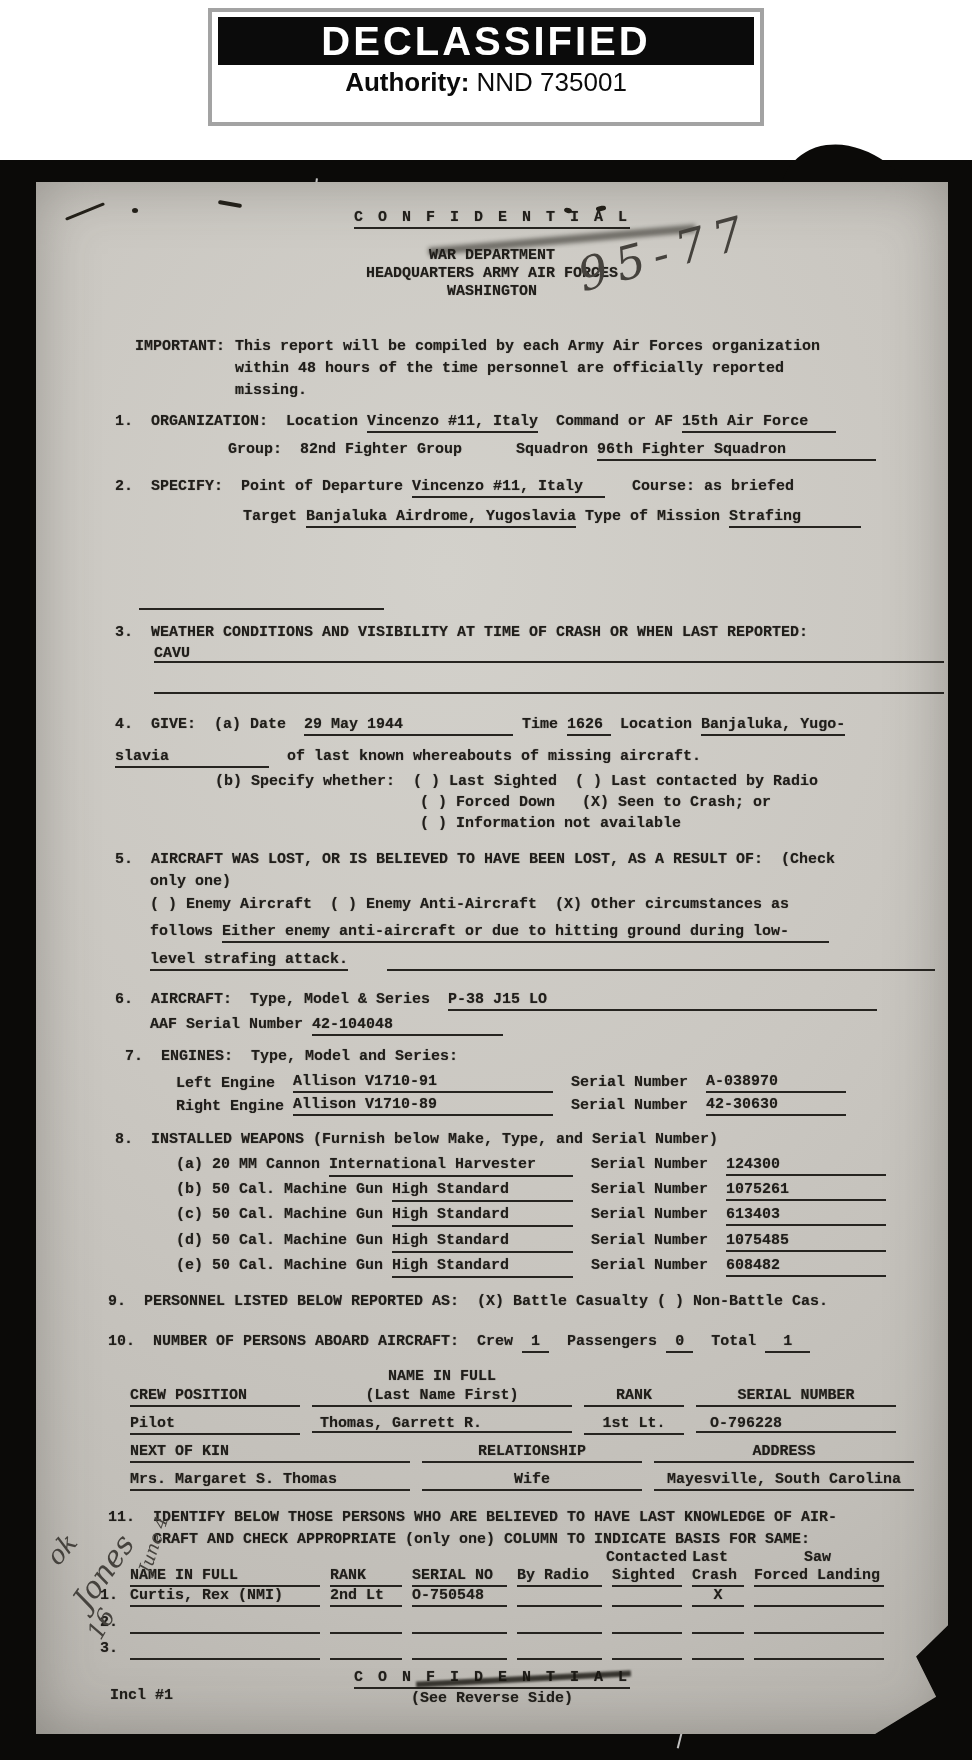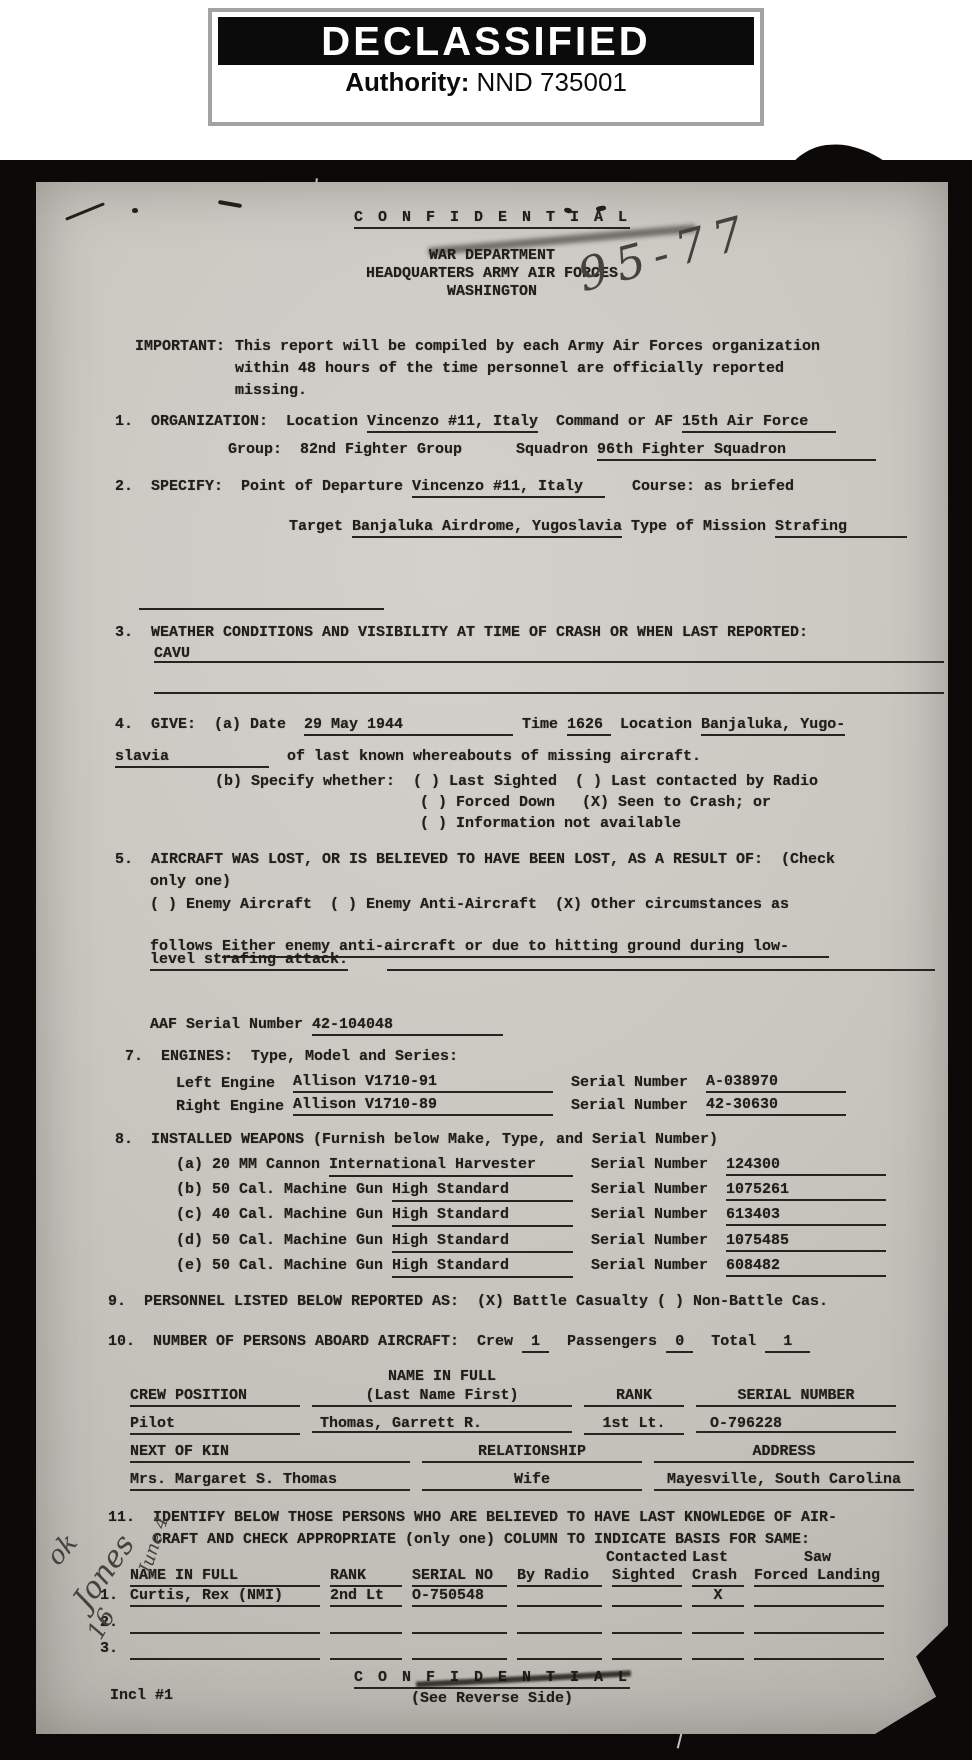--- a/index.html
+++ b/index.html
@@ -84,49 +84,50 @@
 
     <div class="ln" style="left:99px;top:155px;">IMPORTANT:</div>
     <div class="ln" style="left:199px;top:155px;">This report will be compiled by each Army Air Forces organization</div>
     <div class="ln" style="left:199px;top:177px;">within 48 hours of the time personnel are officially reported</div>
     <div class="ln" style="left:199px;top:199px;">missing.</div>
 
     <div class="ln" style="left:79px;top:230px;"><span>1.  ORGANIZATION:  Location </span><span class="u">Vincenzo #11, Italy</span><span>  Command or AF </span><span class="u" style="padding-right:28px;">15th Air Force</span></div>
     <div class="ln" style="left:192px;top:258px;"><span>Group:  82nd Fighter Group      Squadron </span><span class="u" style="padding-right:90px;">96th Fighter Squadron</span></div>
 
     <div class="ln" style="left:79px;top:295px;"><span>2.  SPECIFY:  Point of Departure </span><span class="u" style="padding-right:22px;">Vincenzo #11, Italy</span><span>   Course: as briefed</span></div>
-    <div class="ln" style="left:207px;top:335px;margin-left:46px;"><span>Target </span><span class="u">Banjaluka Airdrome, Yugoslavia</span><span> Type of Mission </span><span class="u" style="padding-right:60px;">Strafing</span></div>
+    <div class="ln" style="left:207px;top:325px;"><span>Target </span><span class="u">Banjaluka Airdrome, Yugoslavia</span><span> Type of Mission </span><span class="u" style="padding-right:60px;">Strafing</span></div>
     <div class="ln" style="left:64px;top:408px;"><span class="ub" style="width:245px;"></span></div>
 
     <div class="ln" style="left:79px;top:441px;">3.  WEATHER CONDITIONS AND VISIBILITY AT TIME OF CRASH OR WHEN LAST REPORTED:</div>
     <div class="ln" style="left:79px;top:461px;"><span class="ub" style="width:790px;">CAVU</span></div>
     <div class="ln" style="left:79px;top:492px;"><span class="ub" style="width:790px;"></span></div>
 
     <div class="ln" style="left:79px;top:533px;"><span>4.  GIVE:  (a) Date  </span><span class="u" style="padding-right:110px;">29 May 1944</span><span> Time </span><span class="u" style="padding-right:8px;">1626</span><span> Location </span><span class="u">Banjaluka, Yugo-</span></div>
     <div class="ln" style="left:79px;top:565px;"><span class="u" style="padding-right:100px;">slavia</span><span>  of last known whereabouts of missing aircraft.</span></div>
     <div class="ln" style="left:179px;top:590px;">(b) Specify whether:  ( ) Last Sighted  ( ) Last contacted by Radio</div>
     <div class="ln" style="left:384px;top:611px;">( ) Forced Down   (X) Seen to Crash; or</div>
     <div class="ln" style="left:384px;top:632px;">( ) Information not available</div>
 
     <div class="ln" style="left:79px;top:668px;">5.  AIRCRAFT WAS LOST, OR IS BELIEVED TO HAVE BEEN LOST, AS A RESULT OF:  (Check</div>
     <div class="ln" style="left:114px;top:690px;">only one)</div>
     <div class="ln" style="left:114px;top:713px;">( ) Enemy Aircraft  ( ) Enemy Anti-Aircraft  (X) Other circumstances as</div>
-    <div class="ln" style="left:114px;top:740px;margin-top:15px;"><span>follows </span><span class="u" style="padding-right:40px;">Either enemy anti-aircraft or due to hitting ground during low-</span></div>
+    <div class="ln" style="left:114px;top:740px;"><span>follows </span><span class="u" style="padding-right:40px;">Either enemy anti-aircraft or due to hitting ground during low-</span></div>
     <div class="ln" style="left:114px;top:768px;"><span class="u">level strafing attack.</span><span class="ub" style="width:548px;"></span></div>
 
+    <div class="ln" style="left:79px;top:808px;"><span>6.  AIRCRAFT:  Type, Model &amp; Series  </span><span class="u" style="padding-right:330px;">P-38 J15 LO</span></div>
     <div class="ln" style="left:114px;top:833px;"><span>AAF Serial Number </span><span class="u" style="padding-right:110px;">42-104048</span></div>
 
     <div class="ln" style="left:89px;top:865px;">7.  ENGINES:  Type, Model and Series:</div>
     <div class="ln" style="left:140px;top:890px;"><span class="cell" style="width:117px;">Left Engine </span><span class="cell u2" style="width:260px;">Allison V1710-91</span><span>  Serial Number  </span><span class="cell u2" style="width:140px;">A-038970</span></div>
     <div class="ln" style="left:140px;top:913px;"><span class="cell" style="width:117px;">Right Engine </span><span class="cell u2" style="width:260px;">Allison V1710-89</span><span>  Serial Number  </span><span class="cell u2" style="width:140px;">42-30630</span></div>
 
     <div class="ln" style="left:79px;top:948px;">8.  INSTALLED WEAPONS (Furnish below Make, Type, and Serial Number)</div>
     <div class="ln row" style="left:140px;top:973px;width:710px;"><span>(a) 20 MM Cannon </span><span class="u2 flexfill">International Harvester</span><span>  Serial Number  </span><span class="cell u2" style="width:160px;">124300</span></div>
     <div class="ln row" style="left:140px;top:998px;width:710px;"><span>(b) 50 Cal. Machine Gun </span><span class="u2 flexfill">High Standard</span><span>  Serial Number  </span><span class="cell u2" style="width:160px;">1075261</span></div>
-    <div class="ln row" style="left:140px;top:1023px;width:710px;"><span>(c) 40 Cal. Machine Gun </span><span class="u2 flexfill">High Standard</span><span>  Serial Number  </span><span class="cell u2" style="width:160px;">613403</span></div>
+    <div class="ln row" style="left:140px;top:1023px;width:710px;"><span>(c) 50 Cal. Machine Gun </span><span class="u2 flexfill">High Standard</span><span>  Serial Number  </span><span class="cell u2" style="width:160px;">613403</span></div>
     <div class="ln row" style="left:140px;top:1049px;width:710px;"><span>(d) 50 Cal. Machine Gun </span><span class="u2 flexfill">High Standard</span><span>  Serial Number  </span><span class="cell u2" style="width:160px;">1075485</span></div>
     <div class="ln row" style="left:140px;top:1074px;width:710px;"><span>(e) 50 Cal. Machine Gun </span><span class="u2 flexfill">High Standard</span><span>  Serial Number  </span><span class="cell u2" style="width:160px;">608482</span></div>
 
     <div class="ln" style="left:72px;top:1110px;">9.  PERSONNEL LISTED BELOW REPORTED AS:  (X) Battle Casualty ( ) Non-Battle Cas.</div>
     <div class="ln" style="left:72px;top:1150px;"><span>10.  NUMBER OF PERSONS ABOARD AIRCRAFT:  Crew </span><span class="u"> 1 </span><span>  Passengers </span><span class="u"> 0 </span><span>  Total </span><span class="u">  1  </span></div>
 
     <div class="ln tc" style="left:276px;top:1185px;width:260px;">NAME IN FULL</div>
     <div class="ln row gap12" style="left:94px;top:1204px;"><span class="cell u2" style="width:170px;">CREW POSITION</span><span class="cell u2 tc" style="width:260px;">(Last Name First)</span><span class="cell u2 tc" style="width:100px;">RANK</span><span class="cell u2 tc" style="width:200px;">SERIAL NUMBER</span></div>
     <div class="ln row gap12" style="left:94px;top:1232px;"><span class="cell u2" style="width:170px;">Pilot</span><span class="cell u2" style="width:260px;padding-left:8px;box-sizing:border-box;">Thomas, Garrett R.</span><span class="cell u2 tc" style="width:100px;">1st Lt.</span><span class="cell u2" style="width:200px;padding-left:14px;box-sizing:border-box;">O-796228</span></div>
     <div class="ln row gap12" style="left:94px;top:1260px;"><span class="cell u2" style="width:280px;">NEXT OF KIN</span><span class="cell u2 tc" style="width:220px;">RELATIONSHIP</span><span class="cell u2 tc" style="width:260px;">ADDRESS</span></div>

